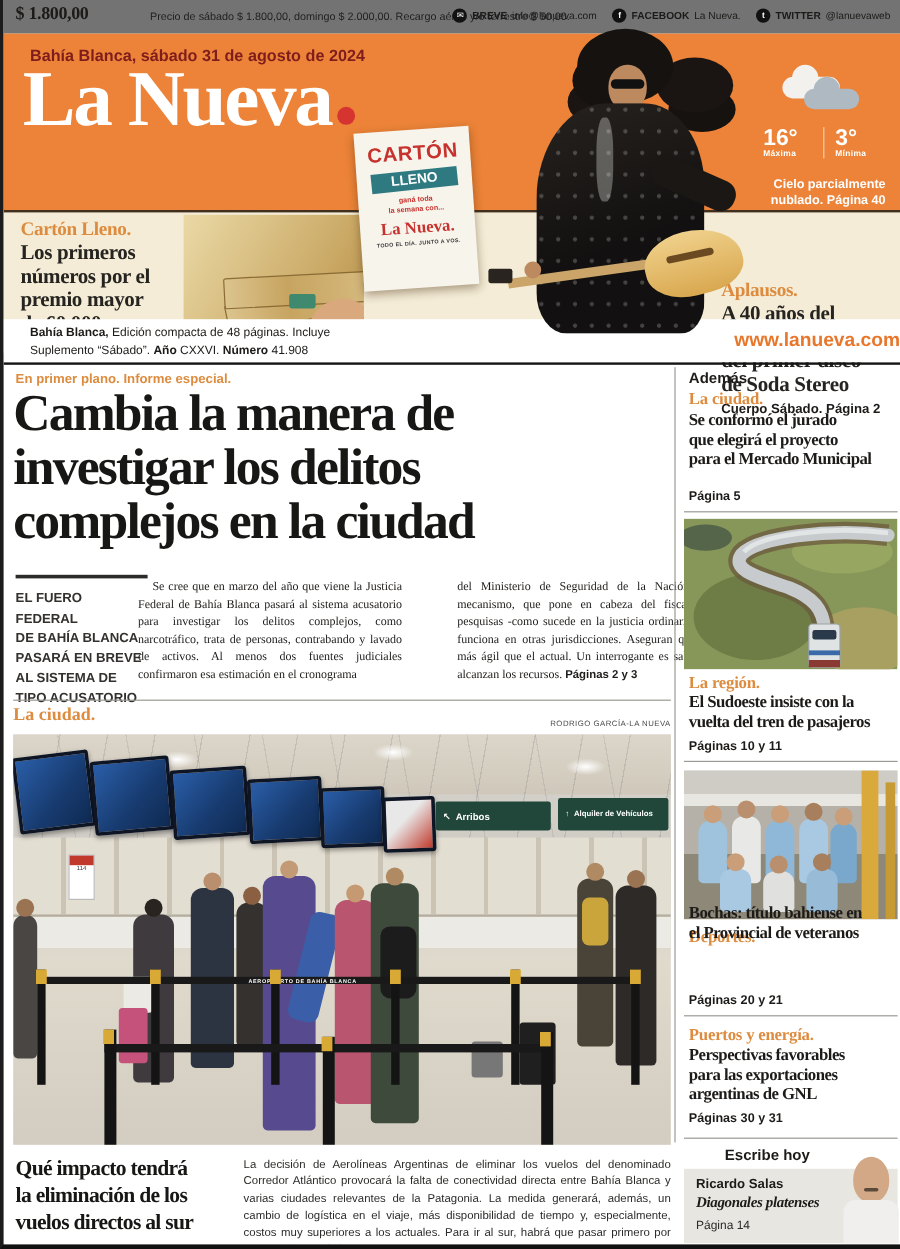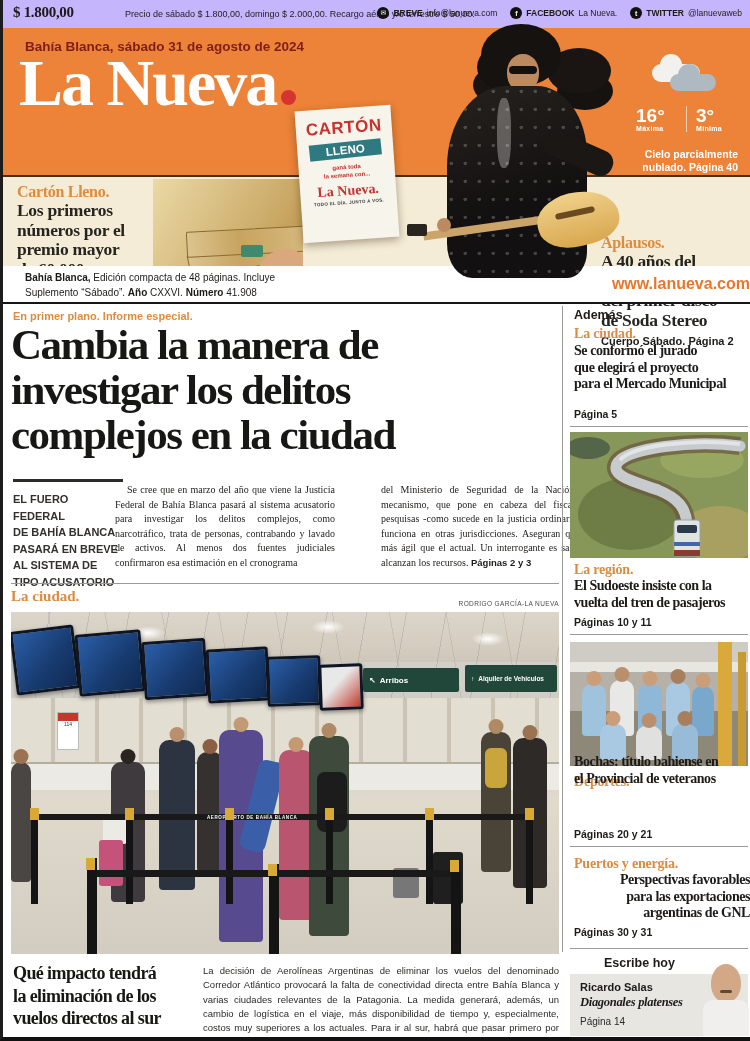--- a/index.html
+++ b/index.html
@@ -7,21 +7,21 @@
         font-family:"Liberation Sans","DejaVu Sans",sans-serif;color:#1d1b19;
         border-left:3px solid #1c1c1c;border-bottom:4px solid #111;box-sizing:border-box;}
   .a{position:absolute;}
   .serif{font-family:"Liberation Serif","DejaVu Serif",serif;}
   .pre{white-space:pre-line;}
   .jus{text-align:justify;}
   .orange{color:#dd8c3f;}
   .bold{font-weight:bold;}
 
   
-  .topbar{left:0;top:0;width:100%;height:28px;background:#c4b5fd;}
+  .topbar{left:0;top:0;width:100%;height:28px;background:#737373;}
   .price{left:10px;top:4px;font-size:15px;font-weight:bold;letter-spacing:-0.3px;font-family:"Liberation Serif",serif;}
   .price-details{left:122px;top:9px;font-size:9px;color:#222;}
   .social{right:8px;top:7px;display:flex;gap:13px;align-items:center;}
   .soc-item{display:flex;gap:4px;align-items:center;font-size:8.5px;}
   .soc-ico{width:12px;height:12px;border-radius:50%;background:#111;color:#fff;font-size:7px;
            display:flex;align-items:center;justify-content:center;font-weight:bold;}
 
   
   .orange-band{left:0;top:28px;width:100%;height:238px;background:#ec8338;}
   .date-line{left:22px;top:11px;font-size:13.5px;font-weight:bold;color:#7f1d1d;}
@@ -353,21 +353,21 @@
     <div class="fig" style="left:102px;top:82px;width:26px;height:36px;background:#98bcd8;--head:#a87f5c;"></div>
   </div>
 
   <div class="a sb sb-sec serif orange" style="top:774px;">Deportes.</div>
   <div class="a sb sb-head serif pre" style="top:754px;">Bochas: título bahiense en
 el Provincial de veteranos</div>
   <div class="a sb sb-page" style="top:828px;">Páginas 20 y 21</div>
   <div class="a gray-rule" style="left:567px;top:846px;width:178px;"></div>
 
   <div class="a sb sb-sec serif orange" style="top:856px;">Puertos y energía.</div>
-  <div class="a sb sb-head serif pre" style="top:872px;text-align:right;">Perspectivas favorables
+  <div class="a sb sb-head serif pre" style="top:872px;">Perspectivas favorables
 para las exportaciones
 argentinas de GNL</div>
   <div class="a sb sb-page" style="top:926px;">Páginas 30 y 31</div>
   <div class="a gray-rule" style="left:567px;top:948px;width:178px;"></div>
 
   <div class="a sb sb-title" style="top:956px;padding-left:30px;">Escribe hoy</div>
   <div class="a colbox">
     <div class="a col-name">Ricardo Salas</div>
     <div class="a col-col serif">Diagonales platenses</div>
     <div class="a col-page">Página 14</div>

